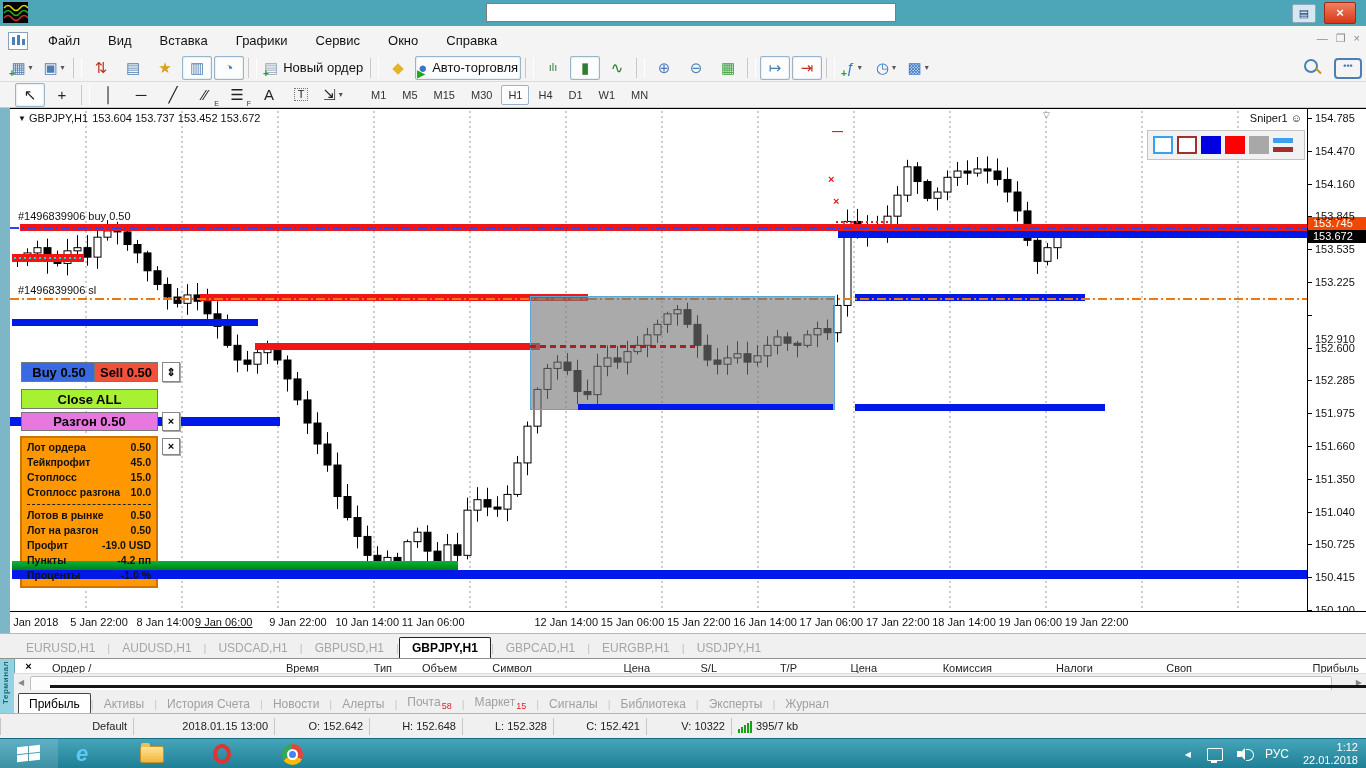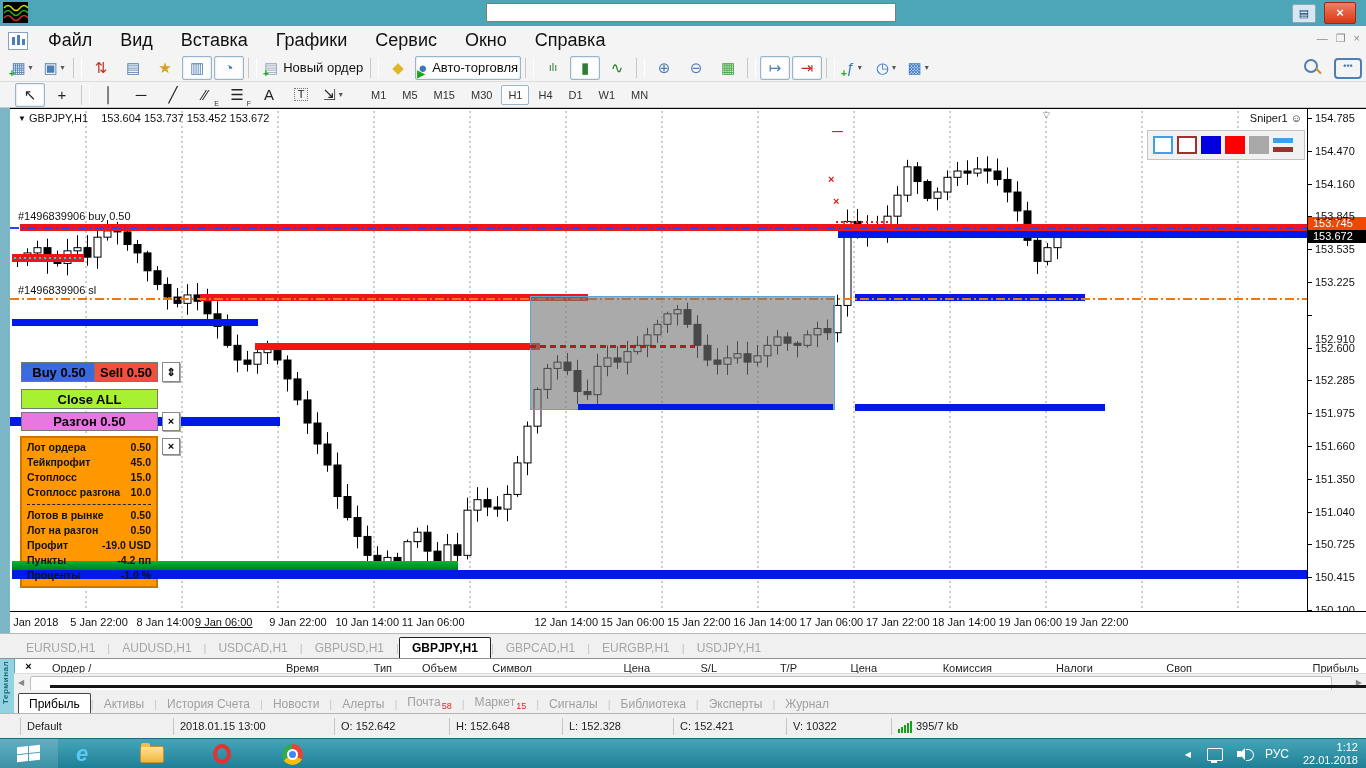--- a/index.html
+++ b/index.html
@@ -10,21 +10,21 @@
   #titlebar{left:0;top:0;width:1366px;height:26px;background:#4da6b8;}
   #mt-logo{left:3px;top:2px;width:25px;height:21px;}
   #title-input{left:486px;top:3px;width:400px;height:17px;border:1px solid #7d7d7d;background:#fff;font-size:12px;padding:0 4px;}
   #titlebar-window-button{left:1292px;top:4px;width:22px;height:17px;background:#d5e7f0;border:1px solid #8fa8b8;border-radius:2px;color:#1b3a6b;font-size:11px;text-align:center;line-height:16px;}
   #close-button{left:1324px;top:2px;width:30px;height:20px;background:linear-gradient(#f08060,#d83818);border:1px solid #a02810;border-radius:2px;color:#fff;font-weight:bold;font-size:13px;text-align:center;line-height:19px;}
   
   #menubar{left:0;top:26px;width:1366px;height:28px;background:#f4f4f4;border-bottom:1px solid #d8d8d8;}
   #menubar-icon{left:8px;top:6px;width:18px;height:16px;background:#fff;border:1px solid #8aa0c0;}
   #menubar-icon i{position:absolute;background:#4d7fb5;width:3px;}
   #menu-items{left:34px;top:0;height:28px;display:flex;align-items:center;}
-  .menu-item{padding:0 14px;font-size:18px;color:#111;}
+  .menu-item{padding:0 14px;font-size:13px;color:#111;}
   #child-controls{right:6px;top:6px;display:flex;gap:8px;color:#8a8a8a;font-size:11px;}
   
   #toolbar1{left:0;top:54px;width:1366px;height:28px;background:#f4f4f4;border-bottom:1px solid #dcdcdc;display:flex;align-items:center;padding-left:6px;box-sizing:border-box;}
   #toolbar2{left:0;top:82px;width:1366px;height:26px;background:#f4f4f4;border-bottom:1px solid #c8c8c8;display:flex;align-items:center;padding-left:14px;box-sizing:border-box;}
   .tbtn{position:relative;height:22px;min-width:24px;display:flex;align-items:center;justify-content:center;margin:0 1px;border:1px solid transparent;border-radius:2px;padding:0 2px;}
   .tbtn.pressed{background:#fdfdfd;border:1px solid #9ab4c8;box-shadow:inset 0 0 2px #b8ccd8;}
   .tbtn .glyph{font-size:15px;line-height:1;}
   .tbtn .plus{position:absolute;left:1px;bottom:0px;color:#18a818;font-weight:bold;font-size:10px;line-height:1;}
   .tbtn .lbl{font-size:13px;color:#111;margin-left:5px;white-space:nowrap;}
   .tbtn .dd{font-size:8px;color:#555;margin-left:3px;}
@@ -87,21 +87,21 @@
   .scroll-arrow{position:absolute;top:4px;font-size:8px;color:#888;}
   #term-sash{position:absolute;left:50px;top:26px;width:1316px;height:3px;background:#151515;}
   #term-tabs{position:absolute;left:14px;top:31px;width:1352px;height:24px;background:#f0f0f0;display:flex;align-items:flex-end;padding-left:4px;box-sizing:border-box;}
   .ttab{font-size:12px;color:#a0a0a0;padding:3px 10px;white-space:nowrap;}
   .ttab.active{background:#fff;color:#000;border:1px solid #444;border-bottom:none;border-radius:2px 2px 0 0;}
   .ttab .badge{color:#e02020;font-size:9px;vertical-align:-3px;margin-left:1px;}
   .ttab-sep{color:#c8c8c8;font-size:11px;padding-bottom:4px;}
   
   #statusbar{left:0;top:713px;width:1366px;height:25px;background:#f0f0f0;border-top:1px solid #b4b4b4;display:flex;align-items:center;font-size:11px;color:#222;box-sizing:border-box;}
   #status-help{padding-left:8px;flex:1;}
-  .scell{border-left:1px solid #c6c6c6;height:17px;line-height:17px;text-align:left;padding:0 6px;white-space:nowrap;margin-left:20px;}
+  .scell{border-left:1px solid #c6c6c6;height:17px;line-height:17px;text-align:right;padding:0 6px;white-space:nowrap;}
   #traffic-cell{display:flex;align-items:center;gap:4px;}
   #traffic-bars{display:flex;align-items:flex-end;gap:1px;height:13px;}
   #traffic-bars i{display:block;width:2px;background:#18a018;}
   
   #taskbar{left:0;top:738px;width:1366px;height:30px;background:linear-gradient(#45a5b8,#1f7f96);border-top:1px solid #176b80;box-sizing:border-box;}
   #start-button{left:0;top:0;width:58px;height:30px;background:rgba(255,255,255,0.14);}
   #win-flag{left:17px;top:7px;width:24px;height:17px;display:grid;grid-template-columns:11px 11px;grid-template-rows:7px 7px;gap:1px;transform:skewY(-6deg);}
   #win-flag i{background:#fff;}
   .task-icon{top:4px;width:24px;height:22px;display:flex;align-items:center;justify-content:center;}
   #ie-icon{color:#5bc8f5;font-size:22px;font-weight:bold;font-style:italic;}
@@ -546,21 +546,21 @@
       <span class="redmark" style="left:818px;top:64px;">×</span>
       <span class="redmark" style="left:823px;top:86px;">×</span>
       <div class="band dots-red" style="left:826px;top:112px;width:56px;height:2px;"></div>
       <div class="band" style="left:354px;top:459px;width:8px;height:3px;background:#ffd400;"></div>
       <div class="band" style="left:363px;top:462px;width:8px;height:3px;background:#ffd400;"></div>
       <span id="shift-marker">▽</span>
 
       <div id="chart-title" class="abs">
         <span style="font-size:8px;vertical-align:1px;">▼</span>
         <b style="font-weight:normal;">GBPJPY,H1</b>
-        <span style="margin-left:10px;">153.604 153.737 153.452 153.672</span>
+        <span style="margin-left:1px;">153.604 153.737 153.452 153.672</span>
       </div>
       <div id="order-label-buy" style="left:8px;top:101px;">#1496839906 buy 0.50</div>
       <div id="order-label-sl" style="left:8px;top:175px;">#1496839906 sl</div>
       <div class="abs" id="sniper-label">Sniper1 ☺</div>
       <div class="abs" id="swatch-panel">
           <div class="swatch" style="background: rgb(255, 255, 255); border: 2px solid rgb(58, 160, 240);"></div>
           <div class="swatch" style="background: rgb(255, 255, 255); border: 2px solid rgb(160, 48, 48);"></div>
           <div class="swatch" style="background: rgb(0, 0, 224); border: 2px solid rgb(0, 0, 224);"></div>
           <div class="swatch" style="background: rgb(255, 0, 0); border: 2px solid rgb(255, 0, 0);"></div>
           <div class="swatch" style="background: rgb(168, 168, 168); border: 2px solid rgb(168, 168, 168);"></div>

